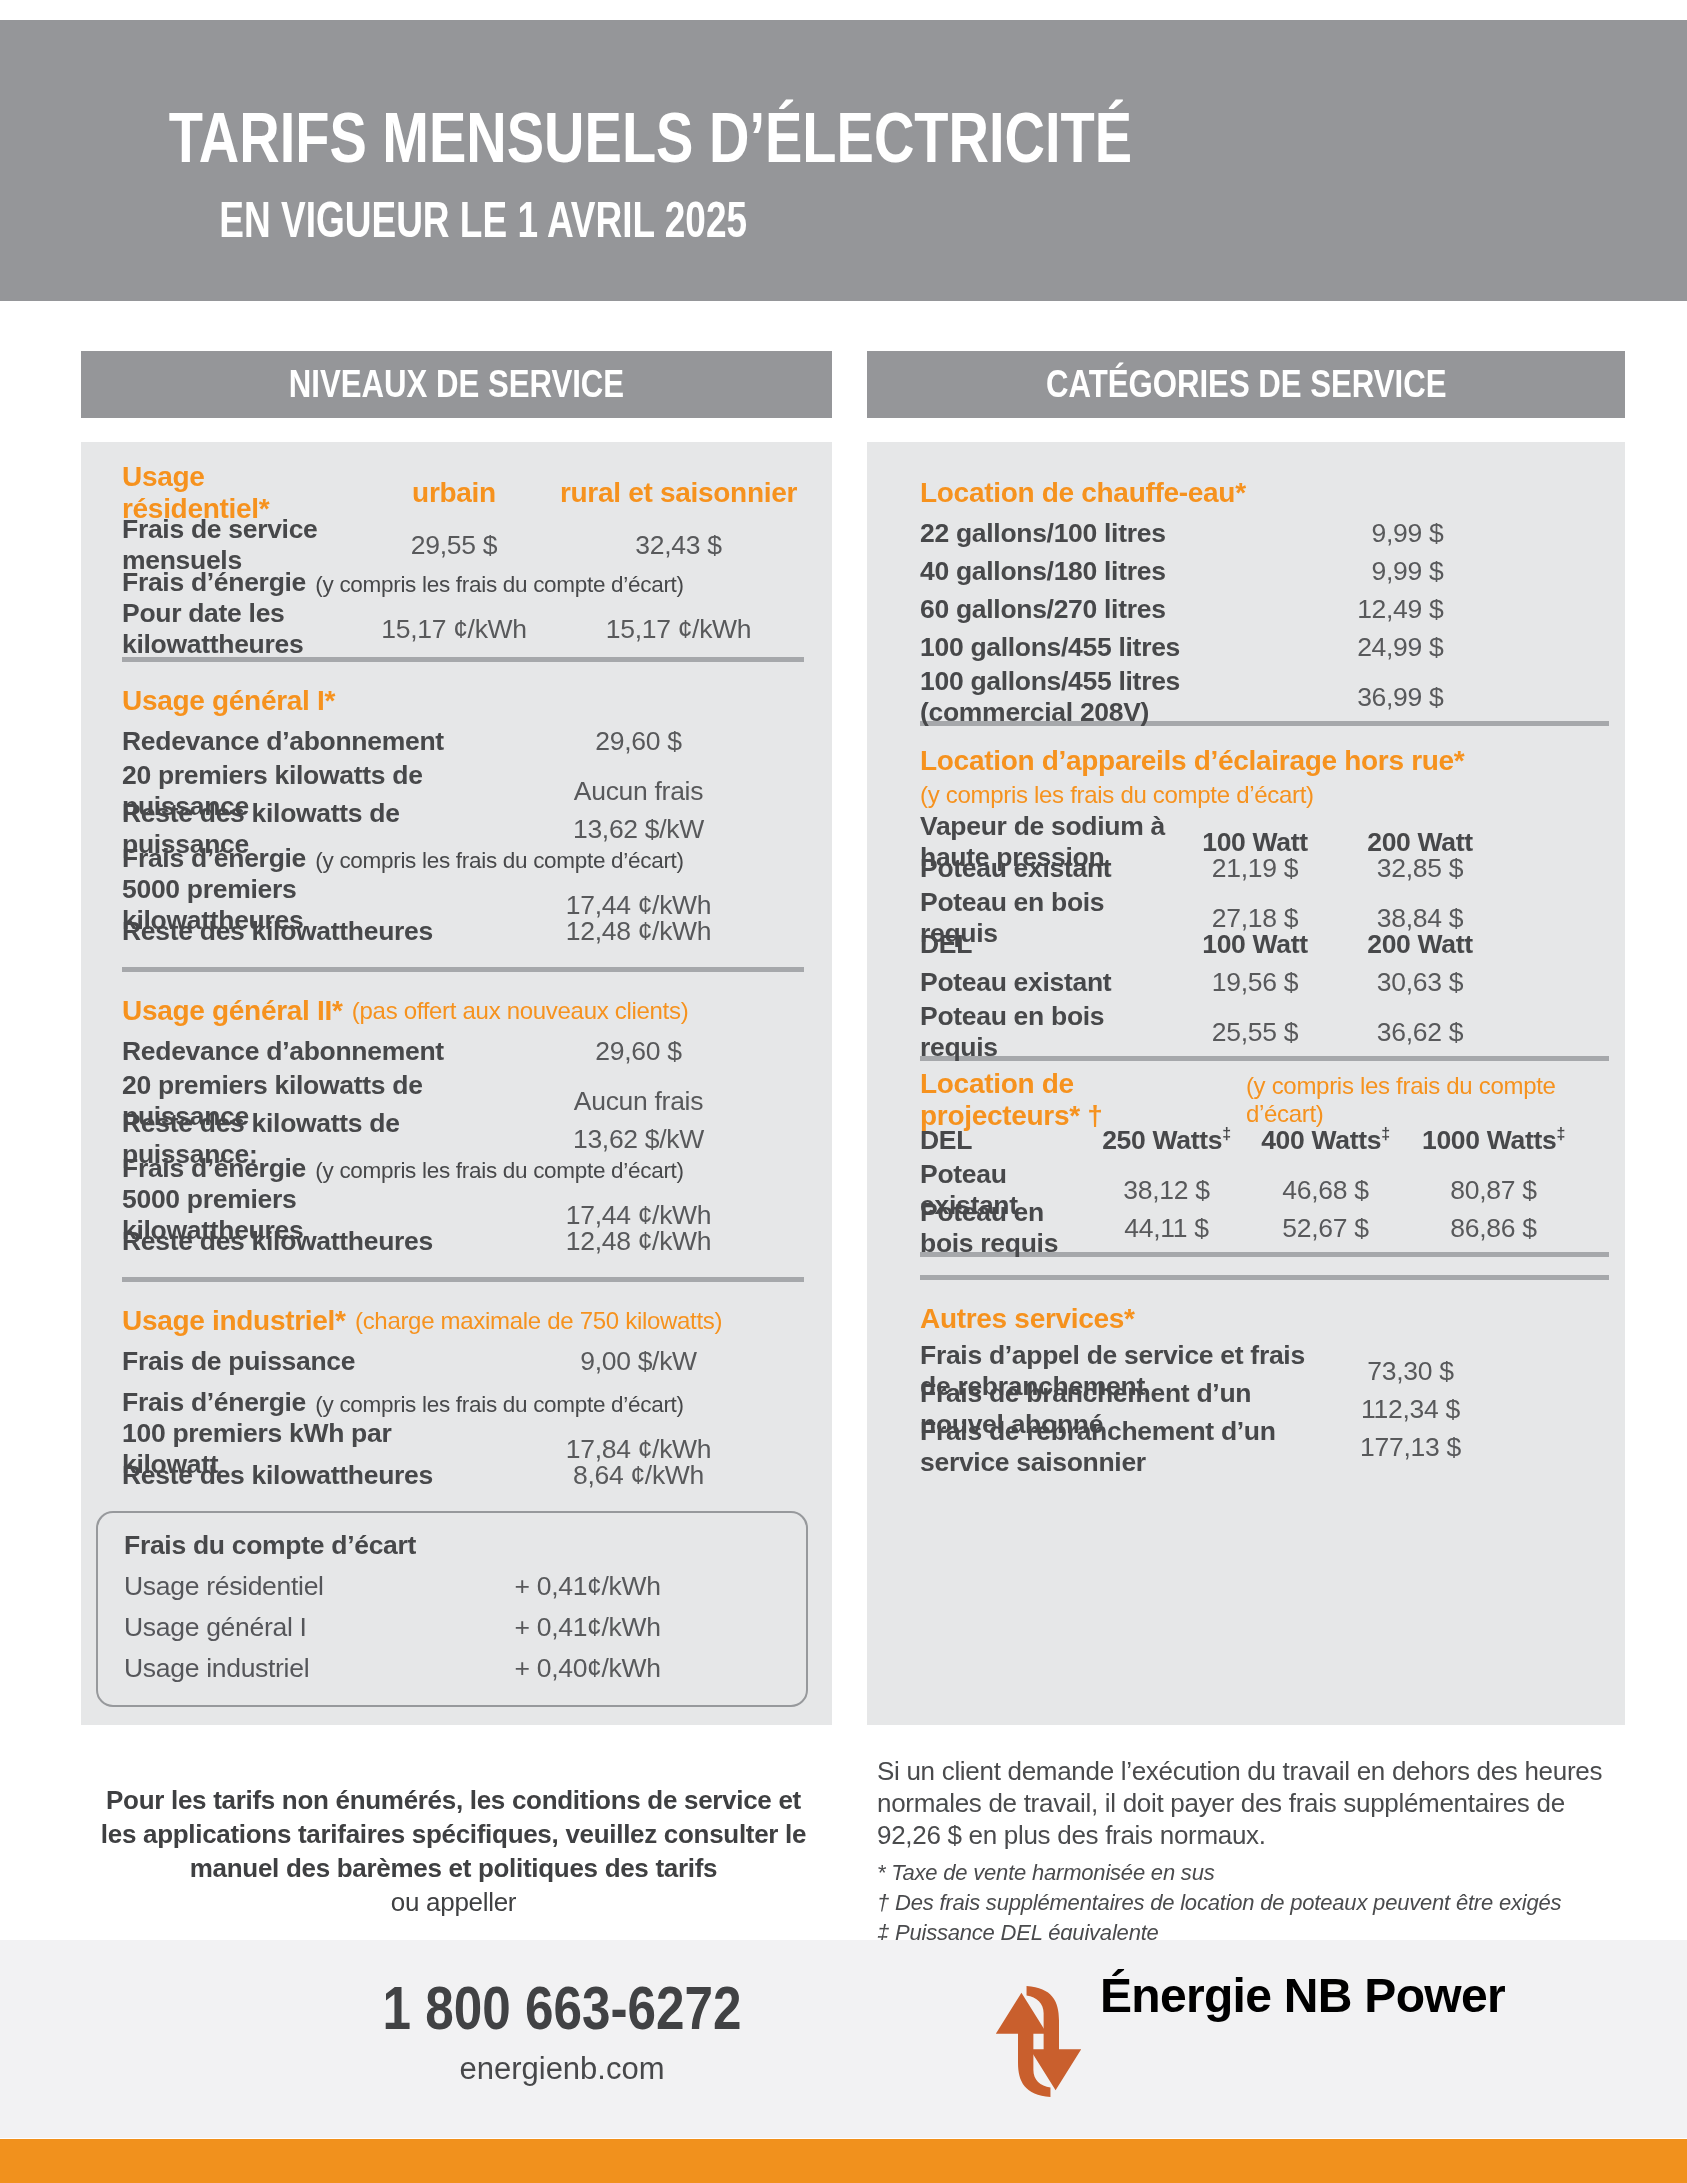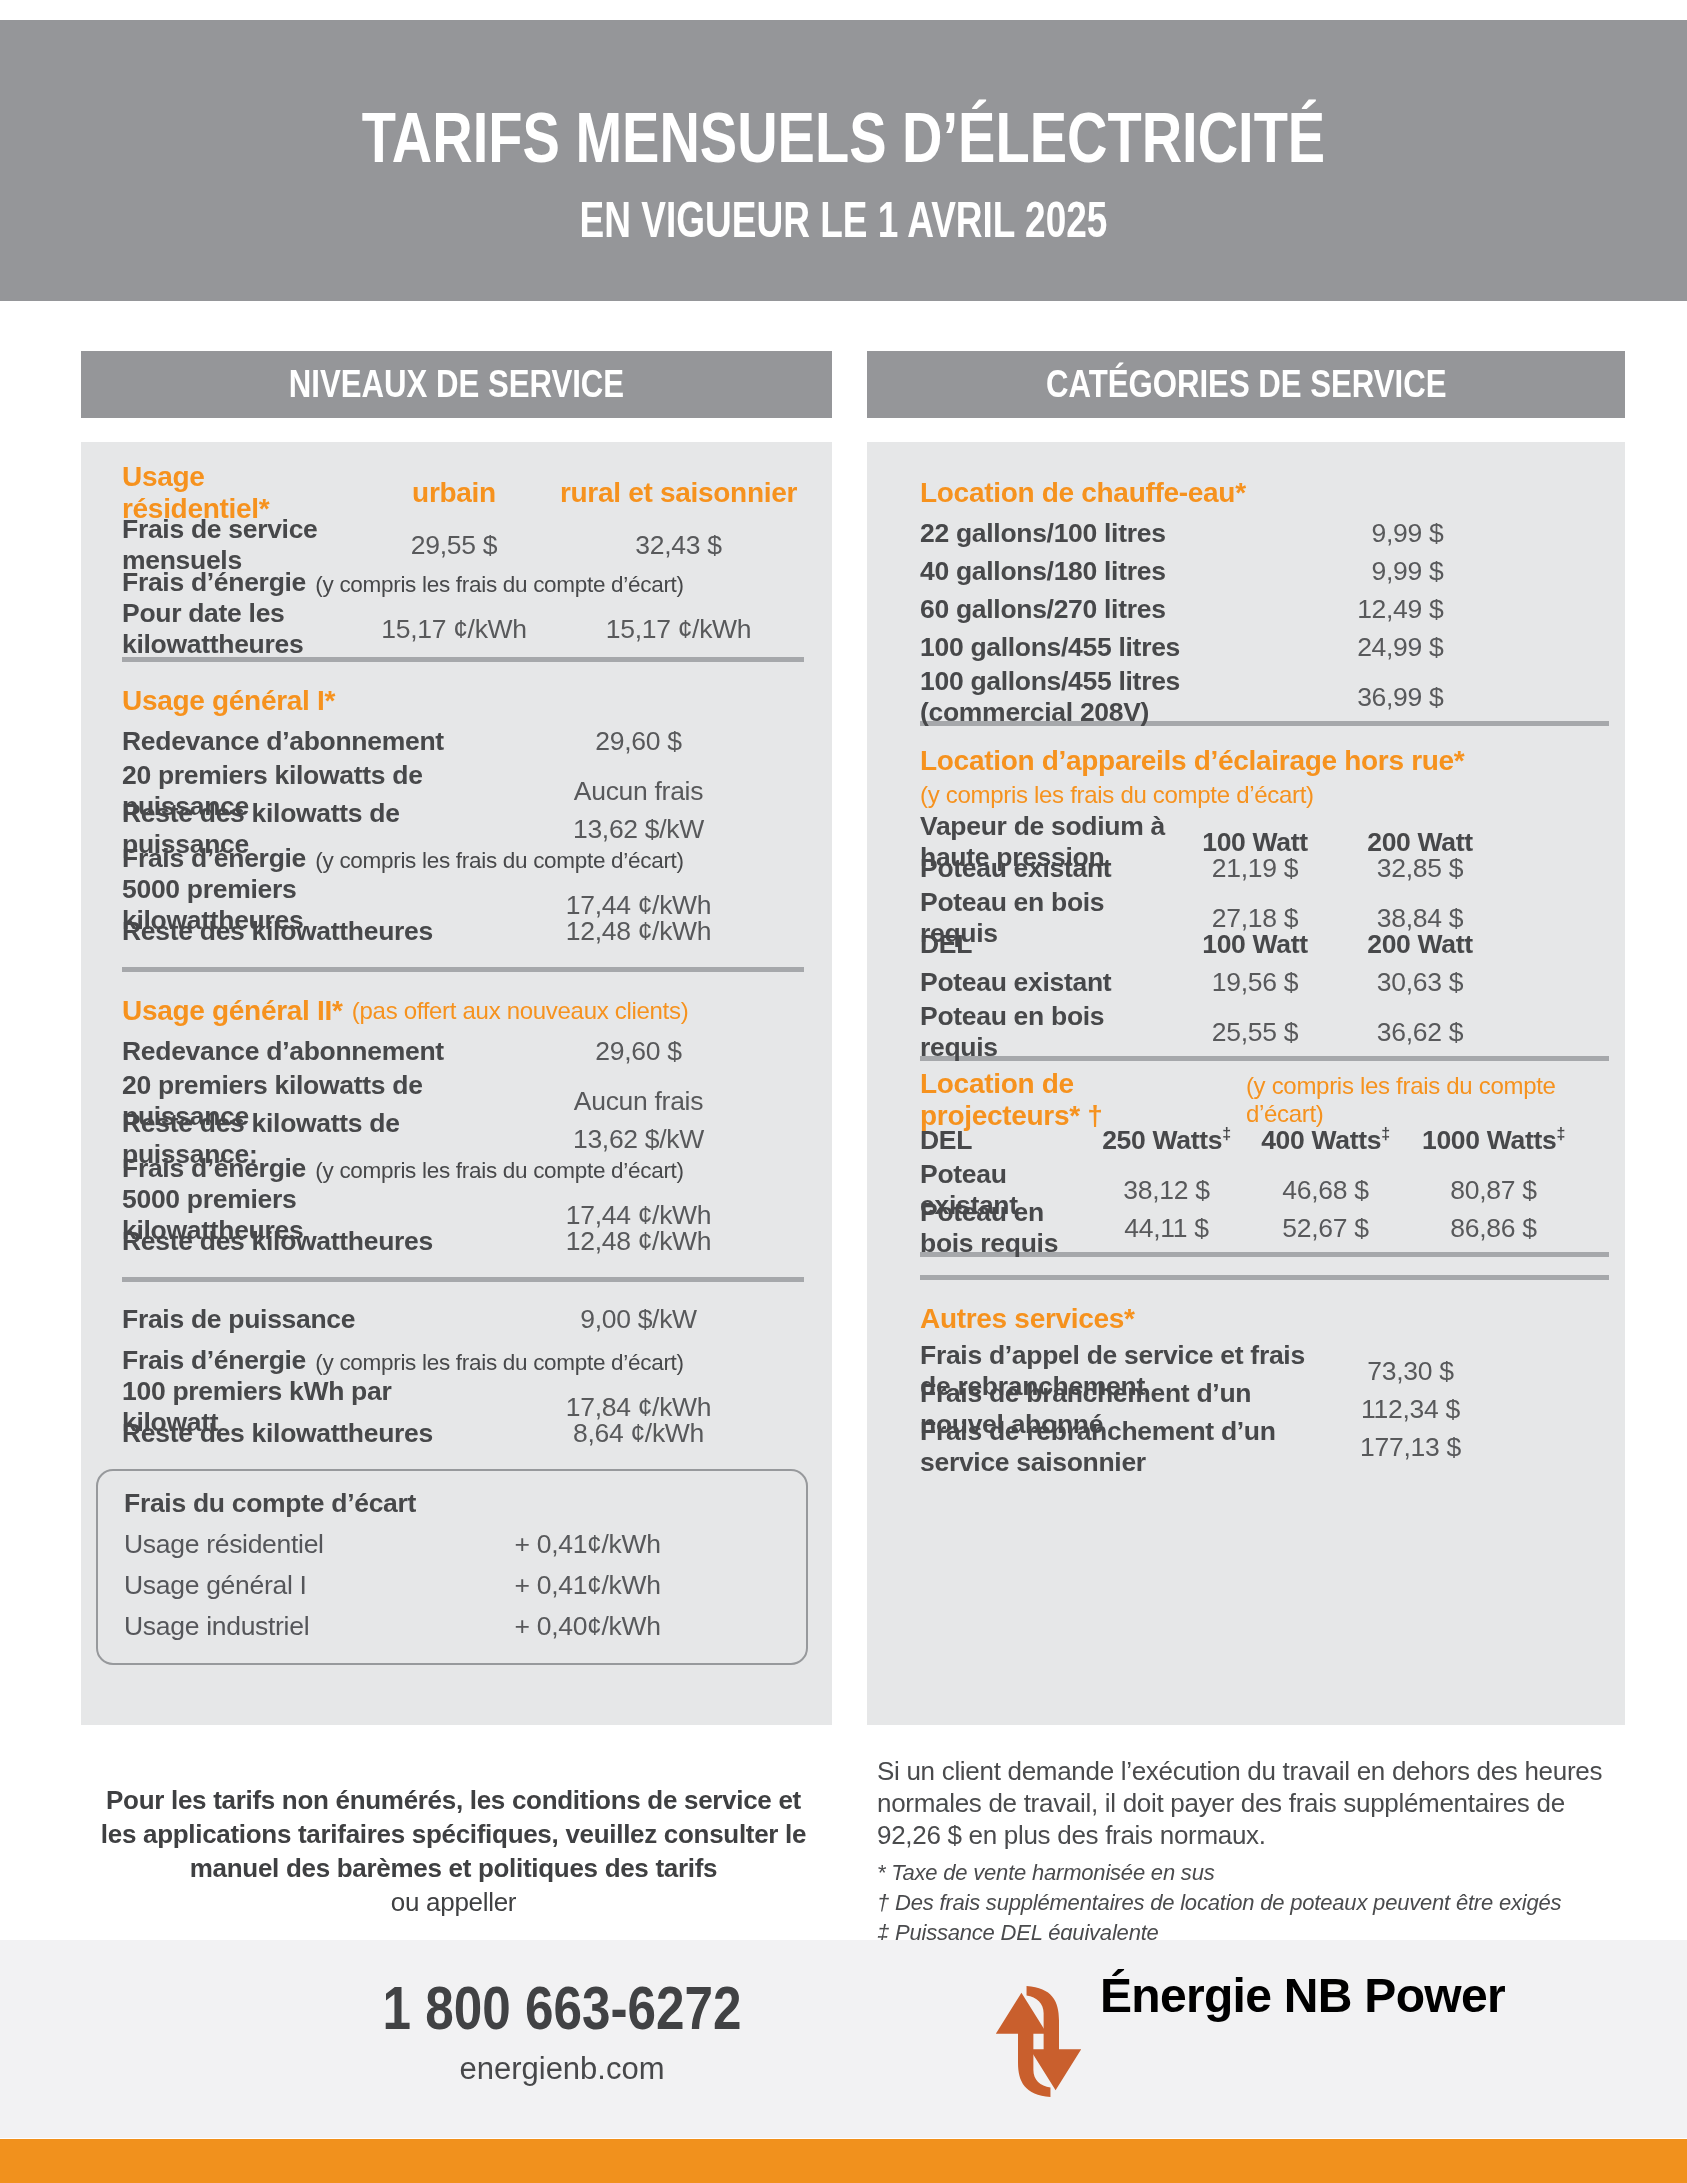--- a/index.html
+++ b/index.html
@@ -1,21 +1,21 @@
 <!DOCTYPE html>
 <html style="font-size:10.6px"><head>
 <meta charset="utf-8">
 <style>
   html,body{margin:0;padding:0;background:#fff;}
   .page{position:relative;width:1687px;height:2183px;background:#ffffff;
         font-family:"Liberation Sans",sans-serif;overflow:hidden;color:#47484a;}
 
   
   .banner{position:absolute;left:0;top:20px;width:1687px;height:281px;background:#959699;
-          color:#fff;text-align:center;}
+          color:#fff;text-align:left;}
   .banner-title{display:block;margin-top:78px;font-size:70px;font-weight:bold;
                 transform:scaleX(0.80);letter-spacing:0px;white-space:nowrap;}
   .banner-sub{display:block;margin-top:13.2px;font-size:50px;font-weight:bold;
               transform:scaleX(0.74);white-space:nowrap;}
 
   
   .colbar{position:absolute;top:351px;height:67px;background:#959699;color:#fff;
           text-align:center;line-height:67px;}
   .colbar span{display:inline-block;font-size:38px;font-weight:bold;transform:scaleX(0.82);
                white-space:nowrap;}
@@ -193,20 +193,24 @@
       </div>
       <div class="row single h58">
         <span class="lbl">Reste des kilowattheures</span>
         <span class="val">12,48 ¢/kWh</span>
       </div>
     </div>
 
     <div class="divider"></div>
 
     <div class="section">
+      <div class="sec-head">
+        <span>Usage industriel*</span>
+        <span class="hnote">(charge maximale de 750 kilowatts)</span>
+      </div>
       <div class="row single h58">
         <span class="lbl">Frais de puissance</span>
         <span class="val">9,00 $/kW</span>
       </div>
       <div class="enr" style="height:38px">
         <span class="lbl">Frais d’énergie</span>
         <span class="nte">(y compris les frais du compte d’écart)</span>
       </div>
       <div class="row single h58">
         <span class="lbl">100 premiers kWh par kilowatt</span>

